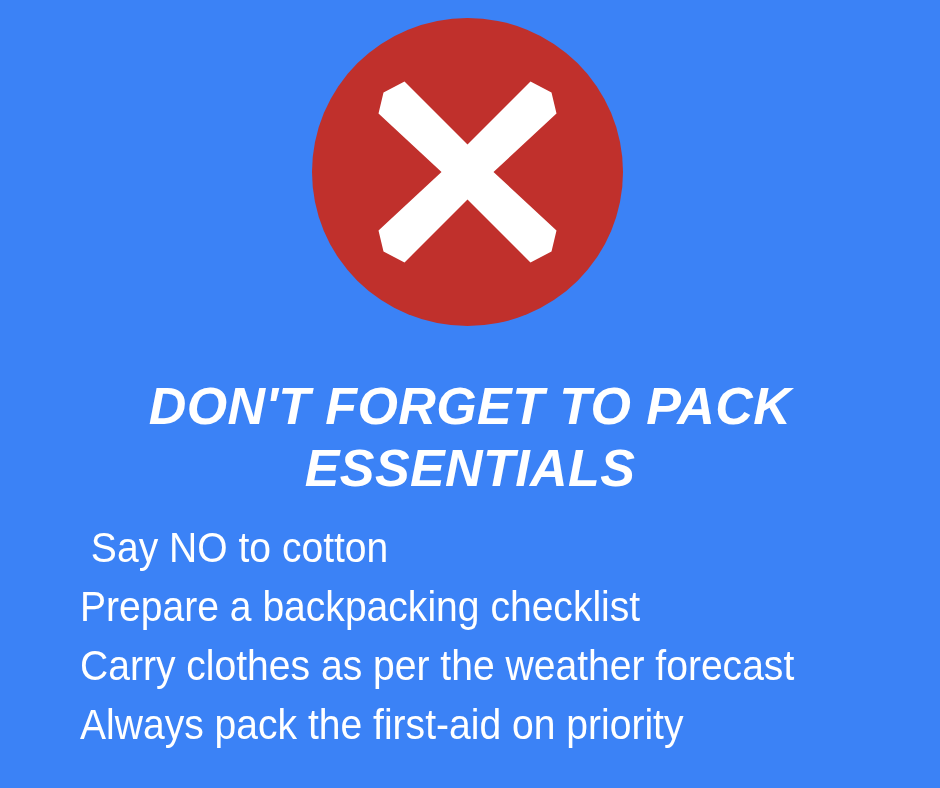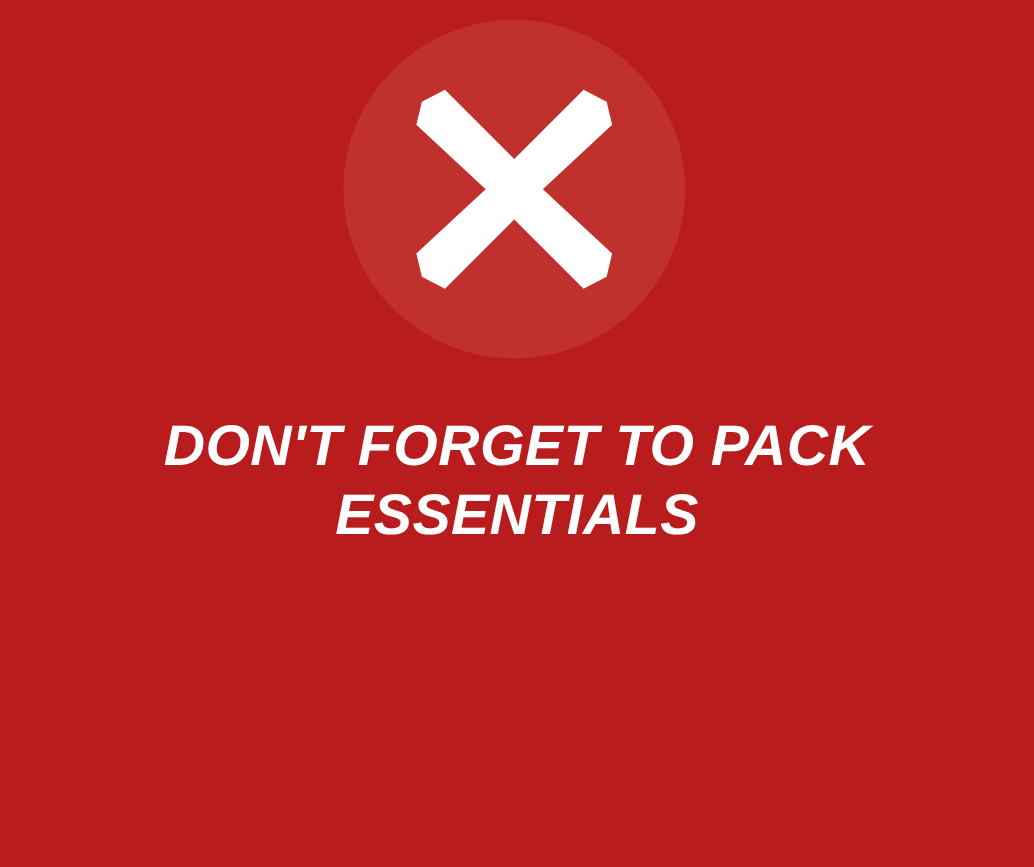--- a/index.html
+++ b/index.html
@@ -10,21 +10,21 @@
     width: 940px;
     height: 788px;
     overflow: hidden;
     font-family: "Liberation Sans", sans-serif;
   }
 
   #poster {
     position: relative;
     width: 940px;
     height: 788px;
-    background: #b91c1c;
+    background: #3b82f6;
     overflow: hidden;
   }
 
   
   #icon-wrap {
     position: absolute;
     left: 312px;
     top: 18px;
     width: 311px;
     height: 308px;
@@ -82,14 +82,20 @@
   <div id="icon-wrap">
     <svg id="icon-svg" viewBox="0 0 311 308" xmlns="http://www.w3.org/2000/svg">
       <ellipse cx="155.5" cy="154" rx="155.5" ry="154" fill="#C0302C"></ellipse>
       <polygon fill="#FFFFFF" points="71.5,74.5 92.5,63.5 155.5,126.5 218.5,63.5 239.5,74.5 244.5,95.5 181.5,154 244.5,212.5 239.5,233.5 218.5,244.5 155.5,181.5 92.5,244.5 71.5,233.5 66.5,212.5 129.5,154 66.5,95.5"></polygon>
     </svg>
   </div>
 
   <h1 id="headline">DON'T FORGET TO PACK
 ESSENTIALS</h1>
 
+  <ul id="tips">
+    <li> Say NO to cotton</li>
+    <li>Prepare a backpacking checklist</li>
+    <li>Carry clothes as per the weather forecast</li>
+    <li>Always pack the first-aid on priority</li>
+  </ul>
 
 </div>
 
 </body></html>

